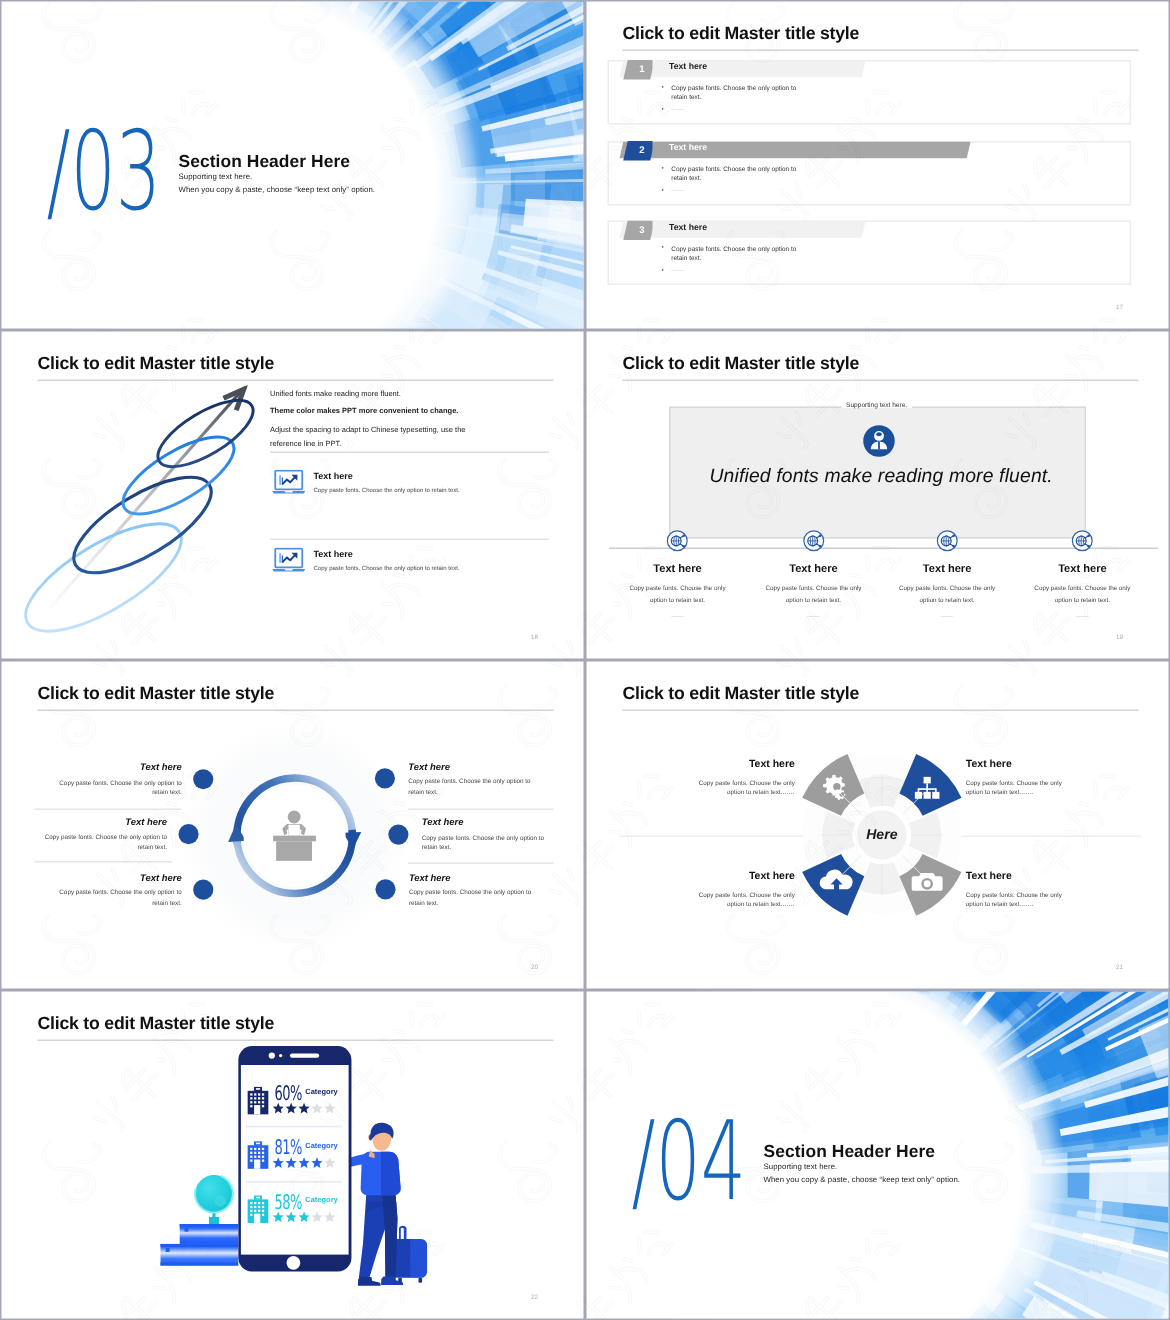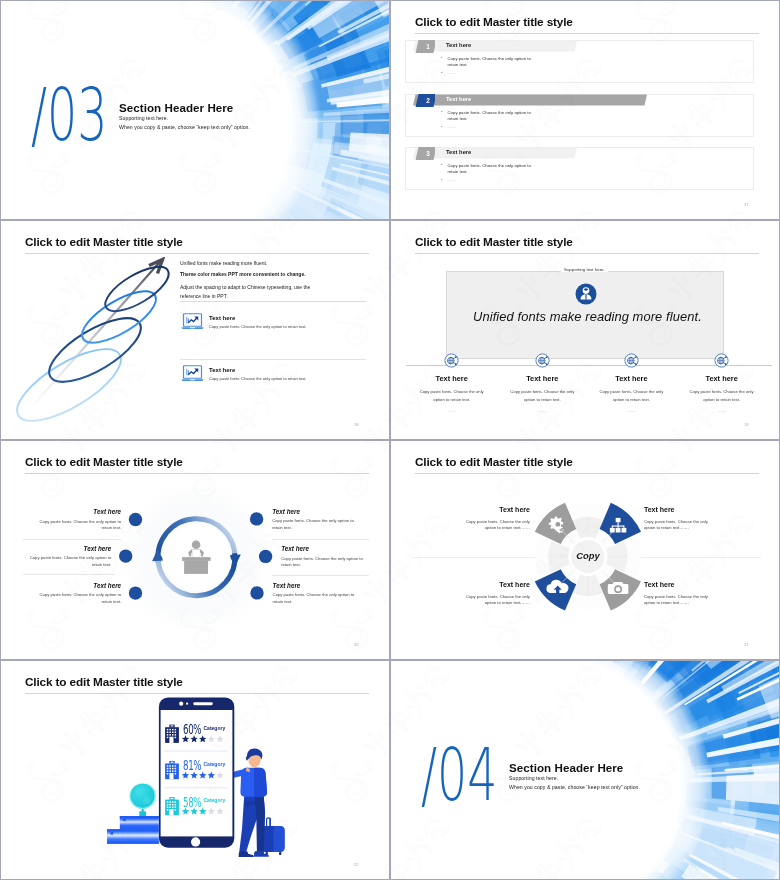--- a/index.html
+++ b/index.html
@@ -580,21 +580,21 @@
     <g transform="translate(166.7,146.9)" fill="#ffffff">
   <path d="M-7.6 5.0 a4.3 4.3 0 0 1 0.5 -8.55 a5.8 5.8 0 0 1 11.0 -1.1 a4.8 4.8 0 0 1 3.5 9.65 z"></path>
   <path d="M0 -2.4 l4.0 4.2 h-2.3 v4.0 h-3.4 v-4.0 h-2.3 z" fill="#1f4e9c"></path>
 </g>
     <g transform="translate(227.1,146.9)" fill="#ffffff">
   <path d="M-9.0 -3.8 h3.6 l1.3 -2.1 h8.2 l1.3 2.1 h3.6 a1.3 1.3 0 0 1 1.3 1.3 v7.2 a1.3 1.3 0 0 1 -1.3 1.3 h-18.0 a1.3 1.3 0 0 1 -1.3 -1.3 v-7.2 a1.3 1.3 0 0 1 1.3 -1.3 z"></path>
   <circle cx="0" cy="1.3" r="3.9" fill="#9d9d9d"></circle>
   <circle cx="0" cy="1.3" r="2.3" fill="#ffffff"></circle>
 </g>
   </svg>
-  <div style="left:174.9px;top:108.6px;width:44px;text-align:center;font-style:italic;font-weight:bold;font-size:9.4px;color:#1a1a1a;">Copy</div>
+  <div style="left:174.9px;top:108.6px;width:44px;text-align:center;font-style:italic;font-weight:bold;font-size:9.4px;color:#1a1a1a;">Here</div>
 
   <div class="s6h" style="left:48.9px;top:64.5px;width:90px;text-align:right;">Text here</div>
   <div class="s6b" style="left:48.9px;top:77.5px;width:90px;text-align:right;">Copy paste fonts. Choose the only</div>
   <div class="s6b" style="left:48.9px;top:84.3px;width:90px;text-align:right;">option to retain text.……</div>
   <div class="s6h" style="left:252.9px;top:64.5px;width:100px;">Text here</div>
   <div class="s6b" style="left:252.9px;top:77.5px;width:100px;">Copy paste fonts. Choose the only</div>
   <div class="s6b" style="left:252.9px;top:84.3px;width:100px;">option to retain text.……</div>
   <div class="s6h" style="left:48.9px;top:139.5px;width:90px;text-align:right;">Text here</div>
   <div class="s6b" style="left:48.9px;top:152.5px;width:90px;text-align:right;">Copy paste fonts. Choose the only</div>
   <div class="s6b" style="left:48.9px;top:159.3px;width:90px;text-align:right;">option to retain text.……</div>

